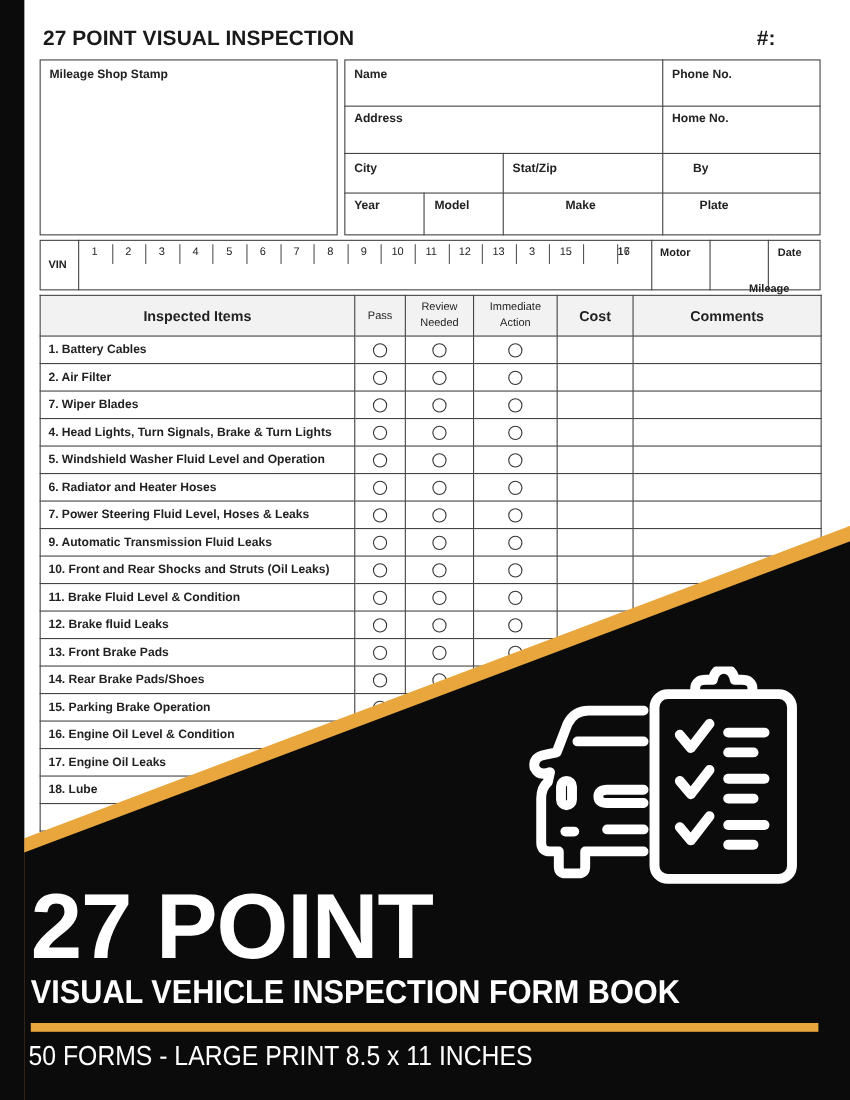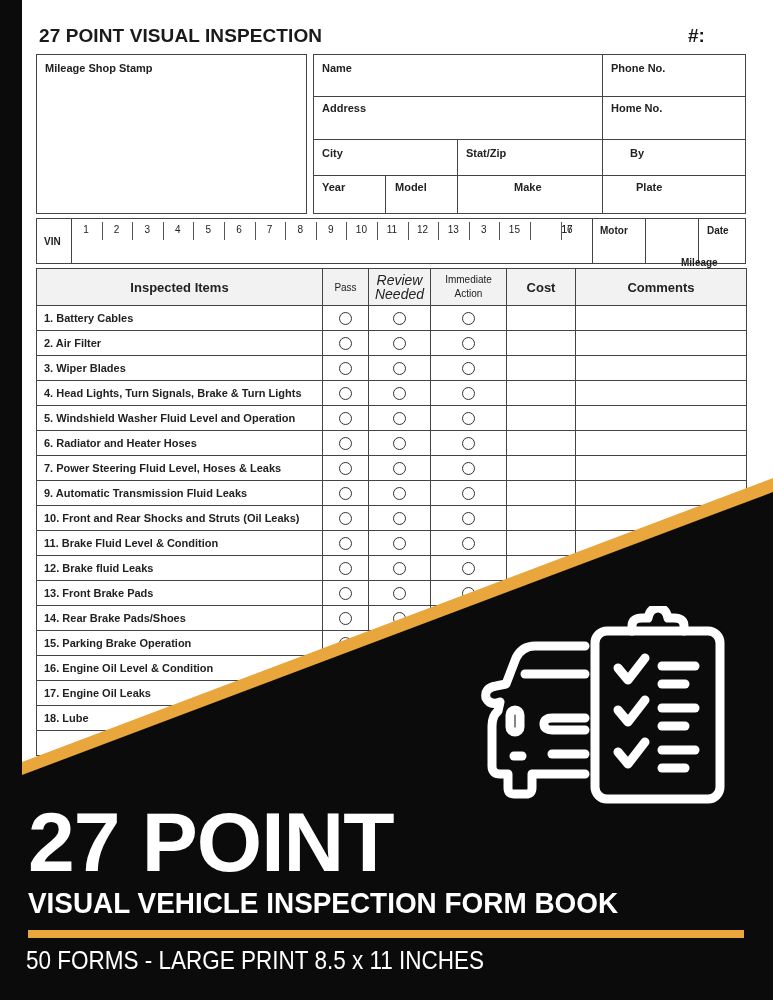--- a/index.html
+++ b/index.html
@@ -111,21 +111,21 @@
         <col style="width:46px">
         <col style="width:62px">
         <col style="width:76px">
         <col style="width:69px">
         <col style="width:171px">
     </colgroup>
     <thead>
       <tr>
         <th style="font-size:13px;">Inspected Items</th>
         <th style="font-size:10px;font-weight:normal;">Pass</th>
-        <th style="font-size:14px;font-weight:normal;line-height:14px;font-style:italic;">Review Needed</th>
+        <th style="font-size:10px;font-weight:normal;line-height:14px;">Review Needed</th>
         <th style="font-size:10px;font-weight:normal;line-height:14px;">Immediate Action</th>
         <th style="font-size:13px;">Cost</th>
         <th style="font-size:13px;">Comments</th>
       </tr>
     </thead>
     <tbody id="rows">
         <tr>
           <td class="name">1. Battery Cables</td>
           <td>
             <span class="radio"></span>
@@ -147,21 +147,21 @@
           <td>
             <span class="radio"></span>
           </td>
           <td>
             <span class="radio"></span>
           </td>
           <td></td>
           <td></td>
         </tr>
         <tr>
-          <td class="name">3. Wiper Blades</td>
+          <td class="name">7. Wiper Blades</td>
           <td>
             <span class="radio"></span>
           </td>
           <td>
             <span class="radio"></span>
           </td>
           <td>
             <span class="radio"></span>
           </td>
           <td></td>

